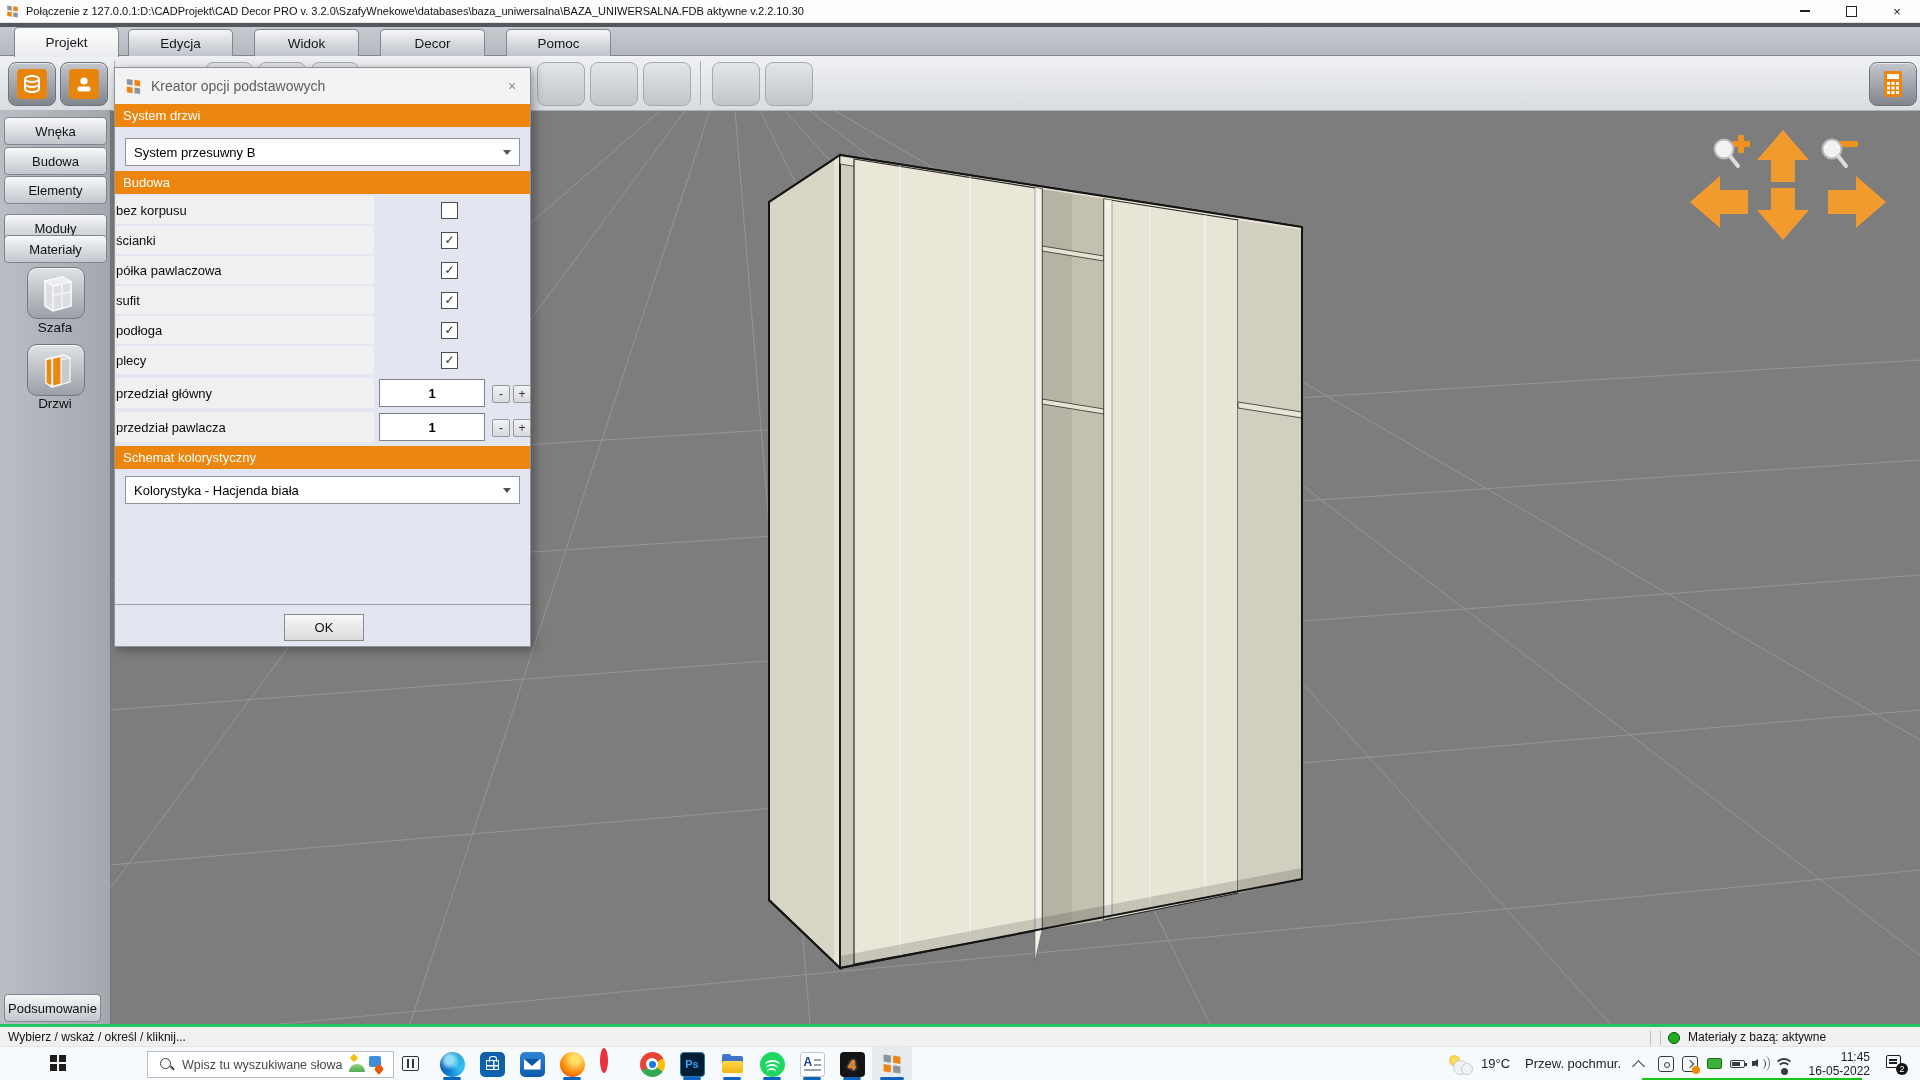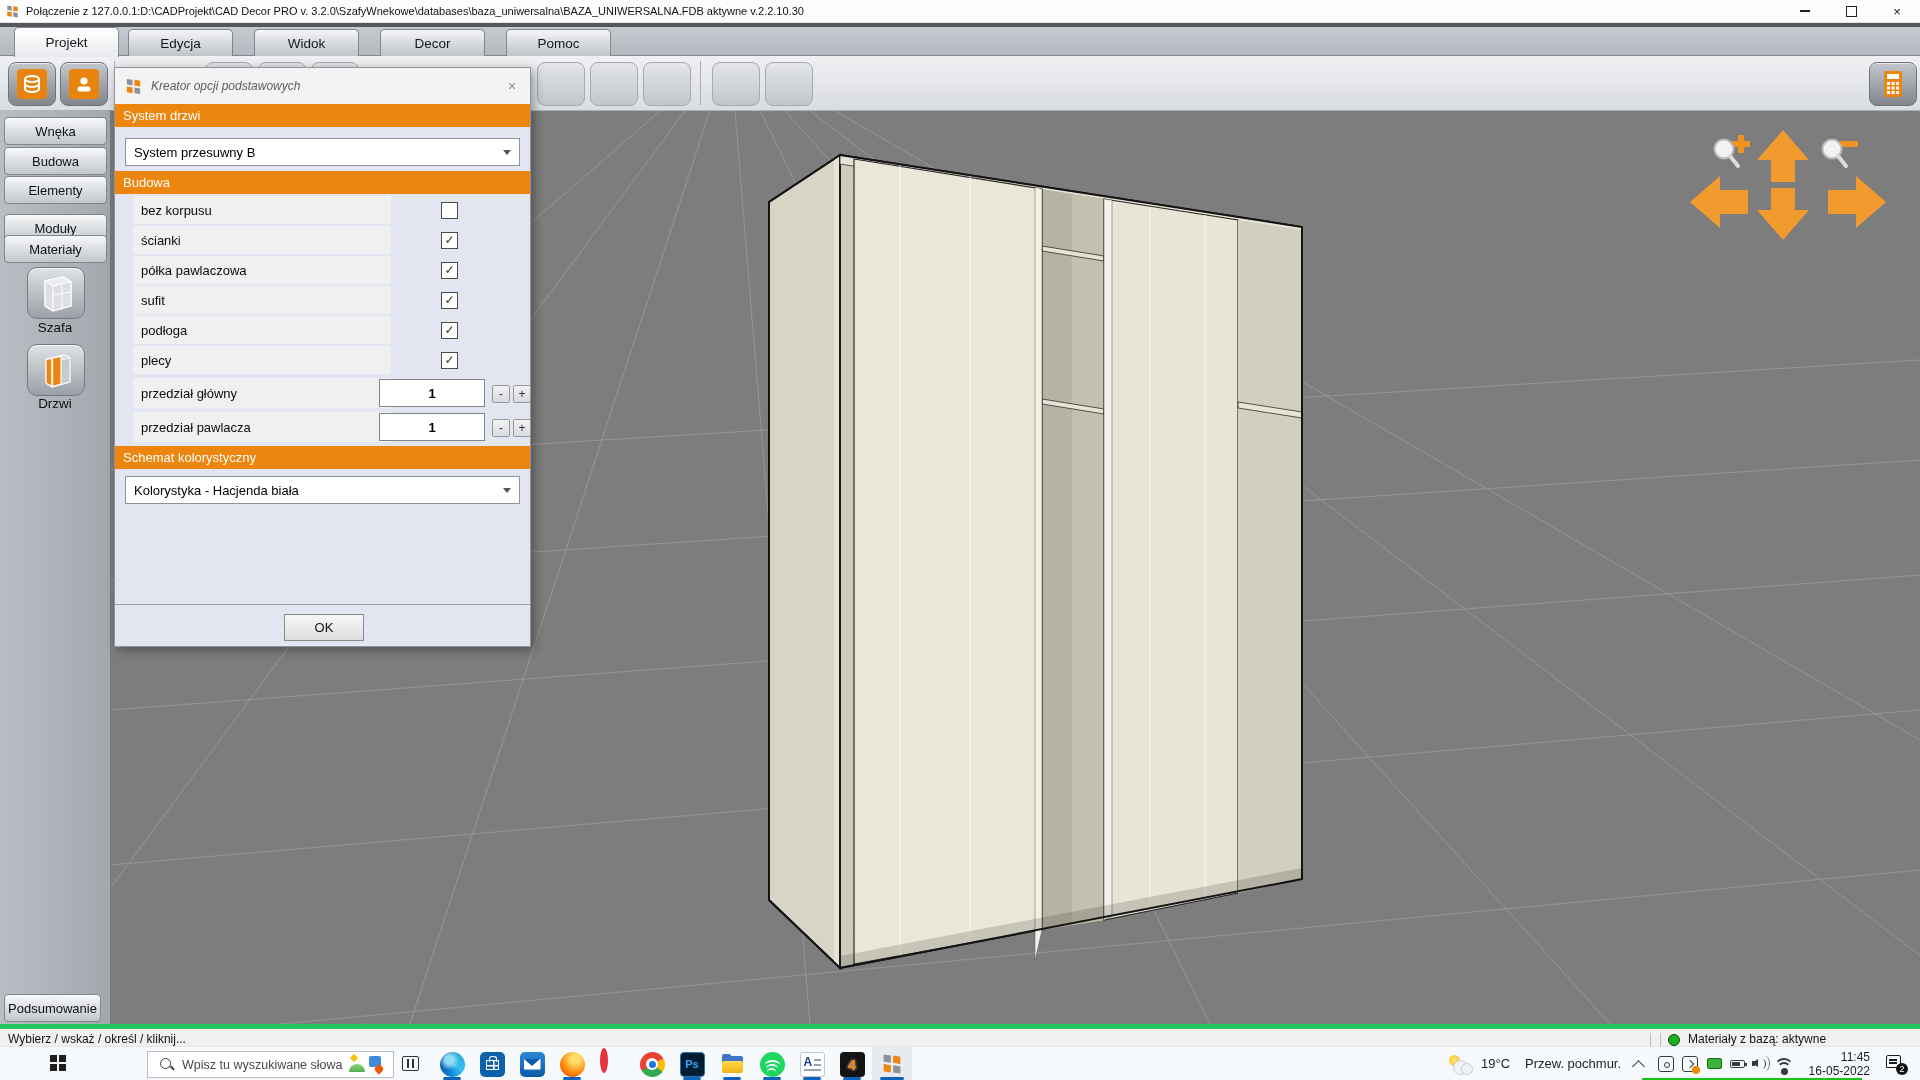--- a/index.html
+++ b/index.html
@@ -55,47 +55,47 @@
   .viewport{position:absolute;left:110px;top:110px;width:1810px;height:914px;background:#7d7d7d;overflow:hidden;}
   .viewport svg.scene{position:absolute;left:0;top:0;}
   .navcluster{position:absolute;left:1578px;top:18px;width:200px;height:112px;}
 
   
   .dialog{position:absolute;left:114px;top:67px;width:415px;height:578px;background:#e3e6f1;
     border:1px solid #8f949c;box-shadow:3px 3px 10px rgba(0,0,0,.35);z-index:20;font-size:13px;}
   .dlg-title{position:absolute;left:0;top:0;width:100%;height:36px;background:#f3f3f3;
     border-bottom:1px solid #d8d8d8;display:flex;align-items:center;}
   .dlg-title .dlogo{width:19px;height:19px;margin:0 8px 0 9px;}
-  .dlg-title .dtext{color:#5d5d5d;font-size:12px;font-style:italic;}
+  .dlg-title .dtext{color:#5d5d5d;font-size:14px;}
   .dlg-close{position:absolute;right:8px;top:8px;width:20px;height:20px;color:#8a8a8a;font-size:14px;
     display:flex;align-items:center;justify-content:center;}
   .dhdr{position:absolute;left:0;width:100%;height:23px;background:#ec860e;color:#ffffff;
     font-size:13px;display:flex;align-items:center;padding-left:8px;box-sizing:border-box;}
   .combo{position:absolute;left:10px;width:395px;height:28px;background:#ffffff;border:1px solid #8f949c;
     display:flex;align-items:center;padding-left:8px;box-sizing:border-box;color:#000;}
   .combo .carr{position:absolute;right:8px;top:11px;width:0;height:0;
     border-left:4.5px solid transparent;border-right:4.5px solid transparent;border-top:5.5px solid #555;}
-  .drow{position:absolute;left:18px;width:258px;height:28px;background:#f0f0f0;
-    display:flex;align-items:center;padding-left:8px;box-sizing:border-box;color:#0b0b0b;}
+  .drow{position:absolute;left:1px;width:258px;height:28px;background:#f0f0f0;
+    display:flex;align-items:center;box-sizing:border-box;color:#0b0b0b;}
   .drow.tall{height:30px;}
   .cbx{position:absolute;left:326px;width:15px;height:15px;background:#fff;border:1px solid #4c4c4c;
     font-size:12px;line-height:14px;text-align:center;color:#2f2f2f;}
   .numin{position:absolute;left:264px;width:104px;height:26px;background:#fff;border:1px solid #81858b;
     font-weight:bold;color:#000;display:flex;align-items:center;justify-content:center;}
   .stepbtn{position:absolute;width:16px;height:16px;border:1px solid #94989e;border-radius:2px;
     background:linear-gradient(#f2f2f3,#d8dade);font-size:12px;color:#333;
     display:flex;align-items:center;justify-content:center;line-height:1;}
   .dlg-sep{position:absolute;left:0;top:536px;width:100%;height:1px;background:#9aa0a8;}
   .okbtn{position:absolute;left:169px;top:546px;width:78px;height:25px;border:1px solid #8a8a8a;
     background:linear-gradient(#f7f7f7,#dcdcdc);font-size:13px;color:#111;
     display:flex;align-items:center;justify-content:center;}
 
   
   .statusbar{position:absolute;left:0;top:1024px;width:1920px;height:22px;background:#f0f0f0;
-    border-top:5px solid #22c55e;z-index:26;font-size:12px;color:#111;}
+    border-top:3px solid #22c55e;z-index:26;font-size:12px;color:#111;}
   .statusbar .hint{position:absolute;left:8px;top:3px;}
   .stsep{position:absolute;top:4px;width:1px;height:14px;background:#bdbdbd;}
   .stdot{position:absolute;left:1668px;top:5px;width:12px;height:12px;border-radius:50%;
     background:#1faf1f;border:1px solid #0b4d0b;box-sizing:border-box;}
   .stconn{position:absolute;left:1688px;top:3px;}
 
   
   .taskbar{position:absolute;left:0;top:1046px;width:1920px;height:34px;background:#f7fafd;
     border-top:1px solid #e1e5ea;z-index:30;}
   .startbtn{position:absolute;left:50px;top:8px;width:17px;height:17px;}

